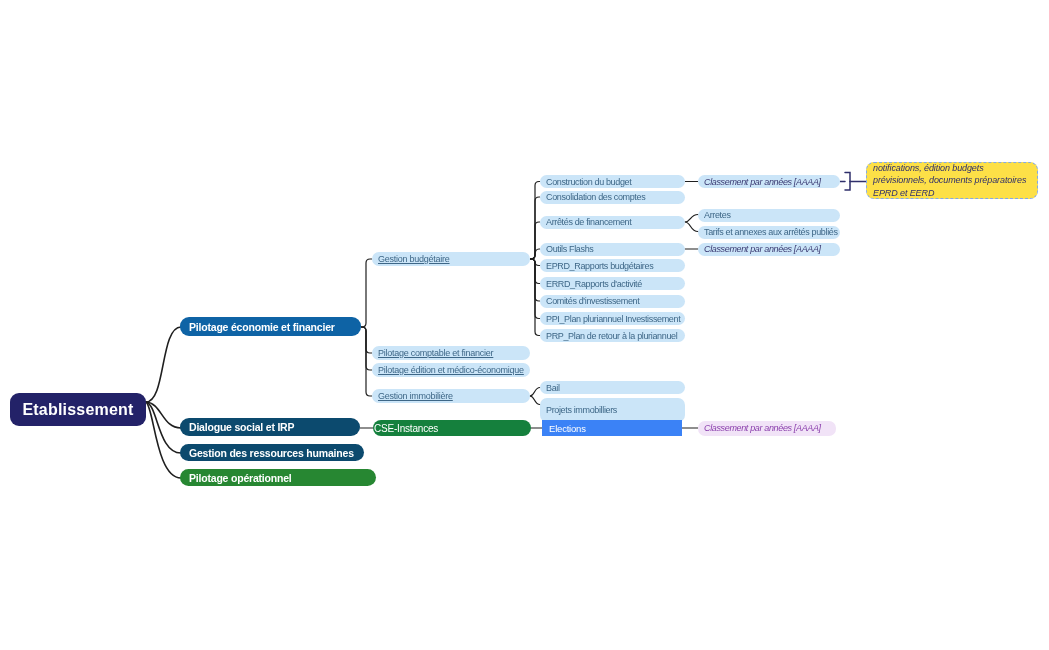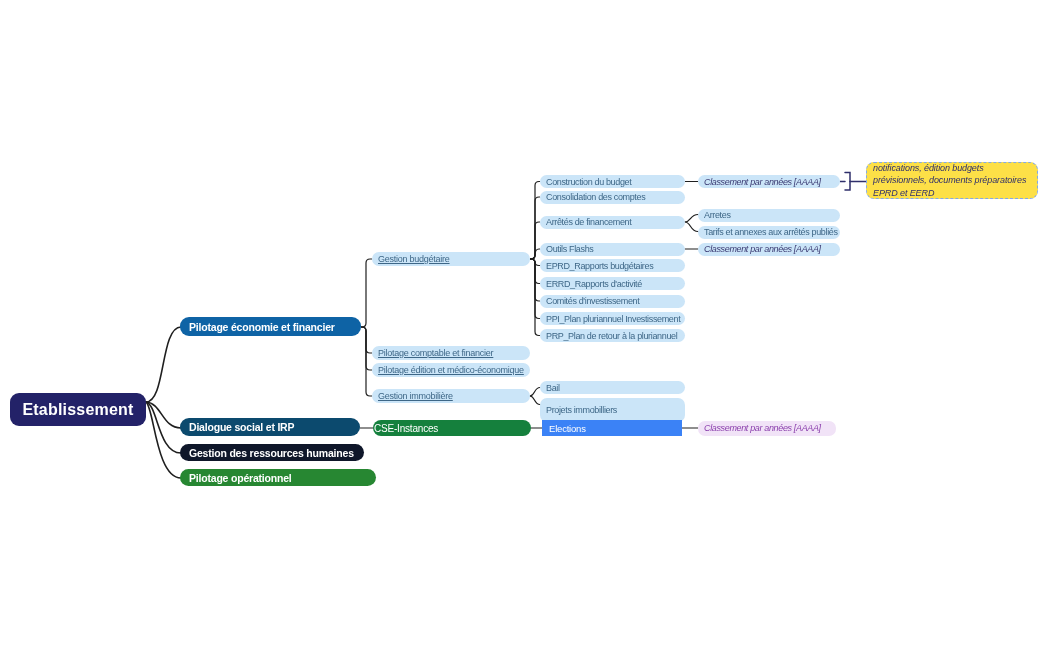--- a/index.html
+++ b/index.html
@@ -94,21 +94,21 @@
       <path d="M840,181.5 L845,181.5"></path>
       <path d="M845,172.5 L850,172.5 L850,190 L845,190"></path>
       <path d="M850,181.5 L866,181.5"></path>
     </g>
   </svg>
 
   <div class="node n-root" style="left:10px;top:385px;width:136px;height:33px">Etablissement</div>
 
   <div class="node n-branch" style="left:180px;top:317px;width:181px;height:19px;background:#0E63A5">Pilotage économie et financier</div>
   <div class="node n-branch" style="left:180px;top:418px;width:180px;height:18px;background:#0c4a6e">Dialogue social et IRP</div>
-  <div class="node n-branch" style="left:180px;top:444px;width:184px;height:17px;background:#0f172a">Gestion des ressources humaines</div>
+  <div class="node n-branch" style="left:180px;top:444px;width:184px;height:17px;background:#0c4a6e">Gestion des ressources humaines</div>
   <div class="node n-branch" style="left:180px;top:469px;width:196px;height:17px;background:#278732">Pilotage opérationnel</div>
 
   <div class="node n-sub" style="left:372px;top:252px;width:158px;height:14px">Gestion budgétaire</div>
   <div class="node n-sub" style="left:372px;top:346px;width:158px;height:14px">Pilotage comptable et financier</div>
   <div class="node n-sub" style="left:372px;top:363px;width:158px;height:14px">Pilotage édition et médico-économique</div>
   <div class="node n-sub" style="left:372px;top:389px;width:158px;height:14px">Gestion immobilière</div>
 
   <div class="node n-leaf" style="left:540px;top:175px;width:145px;height:13px">Construction du budget</div>
   <div class="node n-leaf" style="left:540px;top:190.5px;width:145px;height:13px">Consolidation des comptes</div>
   <div class="node n-leaf" style="left:540px;top:215.5px;width:145px;height:13px">Arrêtés de financement</div>

